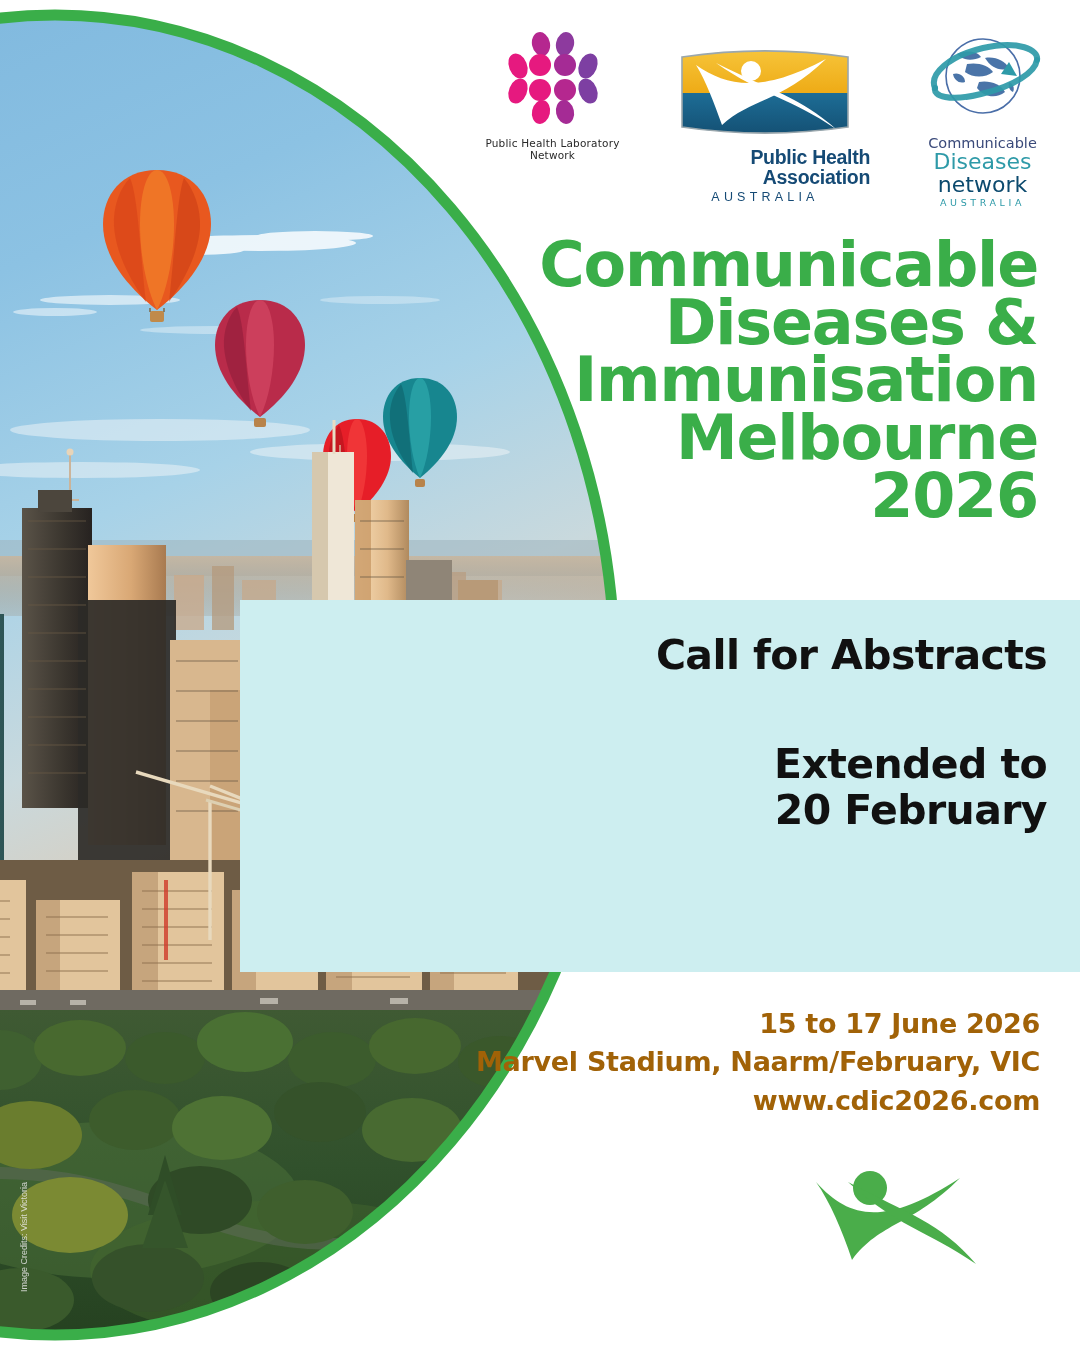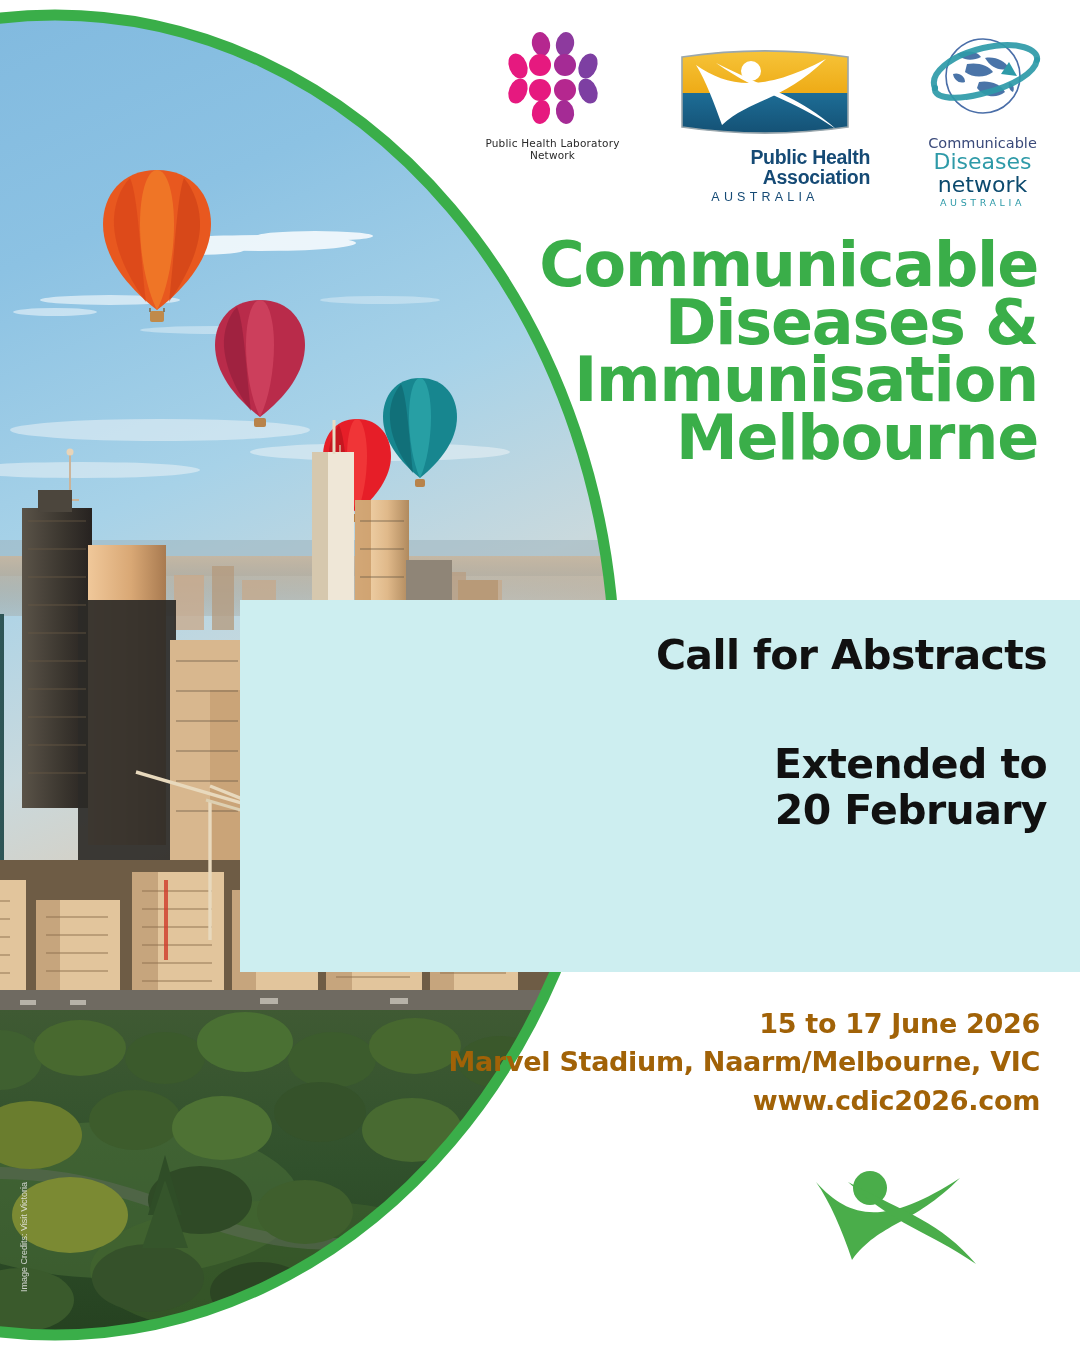--- a/index.html
+++ b/index.html
@@ -435,33 +435,34 @@
       <div class="cdna-l3">network</div>
       <div class="cdna-l4">AUSTRALIA</div>
     </div>
   </div>
 
   <div id="title">
     <div>Communicable</div>
     <div>Diseases &amp;</div>
     <div>Immunisation</div>
     <div>Melbourne</div>
+    <div>2026</div>
   </div>
 
   <div id="band-text">
     <div id="cfa">Call for Abstracts</div>
     <div id="ext">
       <div>Extended to</div>
       <div>20 February</div>
     </div>
   </div>
 
   <div id="details">
     <div>15 to 17 June 2026</div>
-    <div>Marvel Stadium, Naarm/Melbourne, VIC</div>
+    <div>Marvel Stadium, Naarm/February, VIC</div>
     <div>www.cdic2026.com</div>
   </div>
 
   <div id="figure-mark">
     <svg width="200" height="130" viewBox="0 0 200 130">
       <circle cx="62" cy="20" r="17" fill="#4aad4a"></circle>
       <path d="M8 14 C42 52 78 58 152 10 C104 58 72 54 44 92 C34 62 22 34 8 14 Z" fill="#4aad4a"></path>
       <path d="M168 96 C118 62 88 58 40 14 C100 46 132 54 168 96 Z" fill="#4aad4a"></path>
     </svg>
   </div>

